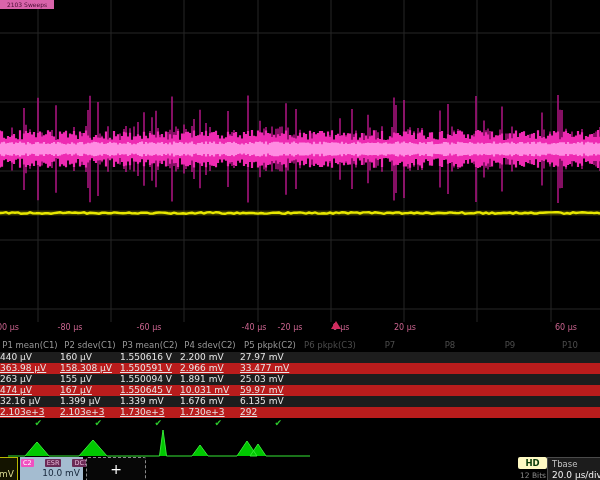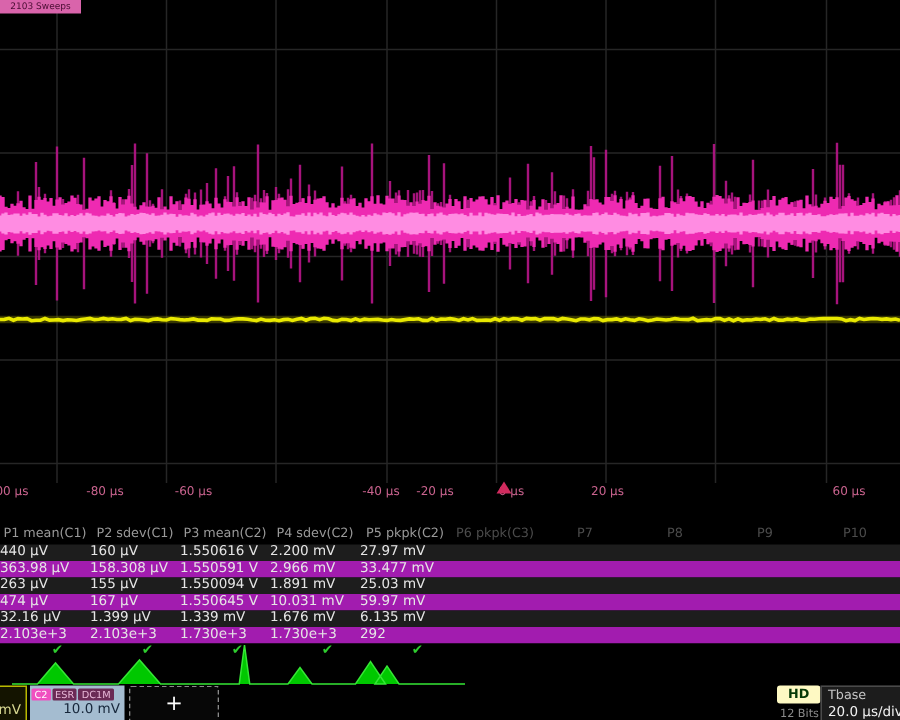--- a/index.html
+++ b/index.html
@@ -9,36 +9,36 @@
   .persist-badge{position:absolute;left:0;top:0;width:54px;height:9px;background:#d964ab;
     color:#4a0d33;font-size:6px;line-height:9px;text-align:center;overflow:hidden;white-space:nowrap;}
   
   #plot{position:absolute;left:0;top:0;}
   
   #axisRow{position:absolute;left:0;top:322px;width:600px;height:15px;}
   #axisRow span{position:absolute;top:1px;transform:translateX(-50%);font-size:8px;white-space:nowrap;}
   .trig{position:absolute;left:331px;top:321px;width:0;height:0;
     border-left:5px solid transparent;border-right:5px solid transparent;border-bottom:8px solid #d12b5e;}
   
-  #mtable{position:absolute;left:0;top:350px;width:523px;display:grid;
+  #mtable{position:absolute;left:0;top:339px;width:523px;display:grid;
     grid-template-columns:repeat(10,60px);}
   #mtable .hcell{height:13px;line-height:13px;font-size:8.5px;color:#9a9a9a;text-align:center;
     white-space:nowrap;overflow:hidden;background:#000;}
   #mtable .hcell.dim{color:#4c4c4c;}
   #mtable .vcell{height:11px;line-height:11px;font-size:9px;color:#e6e6e6;text-align:left;
     padding-right:6px;box-sizing:border-box;white-space:nowrap;overflow:hidden;}
   #mtable .odd{background:#1d1d1d;}
-  #mtable .even{background:#a21caf;}
+  #mtable .even{background:#b91c1c;text-decoration:underline;}
   #mtable .scell{height:11px;line-height:10px;font-size:9px;text-align:right;padding-right:18px;
     box-sizing:border-box;background:#000;}
   
   #hist{position:absolute;left:0;top:428px;}
   
   .desc{position:absolute;top:457px;height:40px;box-sizing:border-box;}
-  .desc .dhead{display:flex;gap:1px;align-items:center;height:10px;padding:1px 1px 0 1px;}
+  .desc .dhead{display:flex;gap:11px;align-items:center;height:10px;padding:1px 1px 0 1px;}
   .badge{font-size:6.5px;line-height:8px;padding:0 2px;border-radius:1px;white-space:nowrap;}
   .desc-c1{left:-44px;width:62px;background:#141400;border:1px solid #b8b800;}
   .dval{font-size:9px;line-height:11px;text-align:right;padding-right:3px;white-space:nowrap;}
   .yval{color:#d8d890;}
   .desc-c2{left:20px;width:63px;background:#a4bcd0;}
   .c2badge{background:#f050c0;color:#fff;}
   .dkbadge{background:#6b2a55;color:#e8b8d8;}
   .c2val{color:#16263a;}
   .addbox{position:absolute;left:86px;top:457px;width:60px;height:40px;box-sizing:border-box;
     border:1px dashed #8a8a8a;background:#070707;color:#fff;font-size:14px;line-height:22px;
@@ -75,21 +75,21 @@
       <path d="M0,143.7V154.3M2,142.3V155.7M4,141.7V156.3M6,143.4V154.6M8,143.0V155.0M10,142.4V155.6M12,142.3V155.7M14,143.9V154.1M16,142.4V155.6M18,143.1V154.9M20,141.5V156.5M22,142.7V155.3M24,142.7V155.3M26,144.4V153.6M28,141.9V156.1M30,143.2V154.8M32,144.2V153.8M34,143.9V154.1M36,142.2V155.8M38,142.1V155.9M40,143.4V154.6M42,143.6V154.4M44,142.1V155.9M46,144.1V153.9M48,143.4V154.6M50,144.0V154.0M52,143.1V154.9M54,142.1V155.9M56,143.7V154.3M58,141.9V156.1M60,142.4V155.6M62,143.6V154.4M64,143.9V154.1M66,144.4V153.6M68,143.6V154.4M70,143.9V154.1M72,142.3V155.7M74,143.4V154.6M76,144.4V153.6M78,142.7V155.3M80,142.0V156.0M82,142.1V155.9M84,144.3V153.7M86,143.7V154.3M88,142.7V155.3M90,143.2V154.8M92,142.6V155.4M94,141.8V156.2M96,142.0V156.0M98,142.5V155.5M100,143.2V154.8M102,142.2V155.8M104,143.9V154.1M106,143.7V154.3M108,143.1V154.9M110,141.7V156.3M112,143.0V155.0M114,142.5V155.5M116,142.7V155.3M118,144.5V153.5M120,142.9V155.1M122,143.7V154.3M124,143.5V154.5M126,143.8V154.2M128,141.9V156.1M130,142.9V155.1M132,144.4V153.6M134,143.7V154.3M136,144.3V153.7M138,143.1V154.9M140,142.1V155.9M142,141.6V156.4M144,143.9V154.1M146,141.9V156.1M148,143.4V154.6M150,142.5V155.5M152,142.3V155.7M154,143.0V155.0M156,143.8V154.2M158,142.5V155.5M160,142.8V155.2M162,142.0V156.0M164,144.0V154.0M166,143.0V155.0M168,144.2V153.8M170,142.5V155.5M172,144.5V153.5M174,141.6V156.4M176,142.7V155.3M178,143.0V155.0M180,141.9V156.1M182,142.6V155.4M184,144.1V153.9M186,142.5V155.5M188,143.4V154.6M190,142.4V155.6M192,141.5V156.5M194,144.1V153.9M196,144.4V153.6M198,143.1V154.9M200,143.1V154.9M202,142.2V155.8M204,143.9V154.1M206,141.6V156.4M208,144.1V153.9M210,141.8V156.2M212,142.9V155.1M214,141.6V156.4M216,143.7V154.3M218,144.1V153.9M220,141.7V156.3M222,143.4V154.6M224,144.0V154.0M226,142.8V155.2M228,141.9V156.1M230,142.1V155.9M232,143.1V154.9M234,141.7V156.3M236,143.1V154.9M238,143.9V154.1M240,144.4V153.6M242,143.4V154.6M244,144.4V153.6M246,143.1V154.9M248,143.9V154.1M250,142.1V155.9M252,143.0V155.0M254,143.5V154.5M256,141.7V156.3M258,142.0V156.0M260,141.5V156.5M262,142.2V155.8M264,143.7V154.3M266,141.5V156.5M268,144.4V153.6M270,142.9V155.1M272,142.3V155.7M274,141.7V156.3M276,141.8V156.2M278,141.7V156.3M280,142.6V155.4M282,142.5V155.5M284,144.1V153.9M286,142.6V155.4M288,142.4V155.6M290,144.1V153.9M292,142.4V155.6M294,141.6V156.4M296,143.1V154.9M298,143.7V154.3M300,142.6V155.4M302,142.5V155.5M304,142.4V155.6M306,142.8V155.2M308,142.4V155.6M310,143.3V154.7M312,144.2V153.8M314,141.8V156.2M316,143.7V154.3M318,143.7V154.3M320,141.7V156.3M322,144.2V153.8M324,141.8V156.2M326,142.3V155.7M328,142.8V155.2M330,143.1V154.9M332,142.3V155.7M334,142.5V155.5M336,142.6V155.4M338,142.7V155.3M340,143.5V154.5M342,141.7V156.3M344,144.1V153.9M346,142.7V155.3M348,144.0V154.0M350,143.8V154.2M352,143.1V154.9M354,142.6V155.4M356,144.1V153.9M358,141.6V156.4M360,142.4V155.6M362,143.5V154.5M364,143.2V154.8M366,143.1V154.9M368,142.6V155.4M370,142.9V155.1M372,142.8V155.2M374,142.9V155.1M376,143.1V154.9M378,142.2V155.8M380,143.2V154.8M382,143.6V154.4M384,142.7V155.3M386,142.3V155.7M388,143.8V154.2M390,143.5V154.5M392,143.7V154.3M394,143.6V154.4M396,142.0V156.0M398,141.6V156.4M400,143.5V154.5M402,142.6V155.4M404,141.6V156.4M406,143.1V154.9M408,143.3V154.7M410,141.9V156.1M412,142.9V155.1M414,143.6V154.4M416,143.8V154.2M418,144.2V153.8M420,141.9V156.1M422,142.9V155.1M424,142.5V155.5M426,144.1V153.9M428,142.0V156.0M430,142.0V156.0M432,141.6V156.4M434,144.3V153.7M436,143.9V154.1M438,144.1V153.9M440,143.7V154.3M442,143.5V154.5M444,142.0V156.0M446,142.0V156.0M448,142.5V155.5M450,144.5V153.5M452,142.5V155.5M454,143.5V154.5M456,143.9V154.1M458,141.8V156.2M460,142.2V155.8M462,142.2V155.8M464,142.9V155.1M466,143.1V154.9M468,143.3V154.7M470,142.1V155.9M472,142.7V155.3M474,143.7V154.3M476,143.7V154.3M478,142.6V155.4M480,143.6V154.4M482,142.7V155.3M484,144.1V153.9M486,143.2V154.8M488,143.0V155.0M490,143.0V155.0M492,143.5V154.5M494,141.6V156.4M496,143.8V154.2M498,143.7V154.3M500,142.8V155.2M502,143.4V154.6M504,143.1V154.9M506,142.5V155.5M508,142.4V155.6M510,143.6V154.4M512,141.7V156.3M514,143.0V155.0M516,144.1V153.9M518,143.2V154.8M520,141.9V156.1M522,141.9V156.1M524,143.5V154.5M526,143.2V154.8M528,142.2V155.8M530,144.0V154.0M532,142.0V156.0M534,141.8V156.2M536,143.7V154.3M538,142.3V155.7M540,141.8V156.2M542,143.3V154.7M544,143.3V154.7M546,142.8V155.2M548,144.2V153.8M550,144.2V153.8M552,143.5V154.5M554,142.9V155.1M556,143.4V154.6M558,143.0V155.0M560,142.3V155.7M562,142.3V155.7M564,142.2V155.8M566,144.1V153.9M568,141.9V156.1M570,143.8V154.2M572,143.8V154.2M574,143.1V154.9M576,143.6V154.4M578,142.1V155.9M580,142.8V155.2M582,141.8V156.2M584,144.4V153.6M586,142.4V155.6M588,141.8V156.2M590,142.6V155.4M592,142.6V155.4M594,144.1V153.9M596,142.6V155.4M598,143.6V154.4M600,143.3V154.7" fill="none" stroke="#ff8ce2" stroke-width="2.2" opacity="1"></path>
       <path d="M0,213H600" fill="none" stroke="#6e6e00" stroke-width="5" opacity="0.5"></path>
       <path d="M0,213L3,212.9L6,212.2L9,213.5L12,212.4L15,212.7L18,212.4L21,213.8L24,213.5L27,213.5L30,212.3L33,213.4L36,213.3L39,213.1L42,213.7L45,213.2L48,213.3L51,213.7L54,213.1L57,212.7L60,212.3L63,213.1L66,212.8L69,212.3L72,212.9L75,212.5L78,213.0L81,212.9L84,212.3L87,213.7L90,212.8L93,213.0L96,213.3L99,213.7L102,212.8L105,212.6L108,213.2L111,213.3L114,212.4L117,212.7L120,213.1L123,213.3L126,213.1L129,212.6L132,213.4L135,213.3L138,213.6L141,212.6L144,212.7L147,212.7L150,213.6L153,213.5L156,212.8L159,212.5L162,212.6L165,212.8L168,213.3L171,213.7L174,212.7L177,213.5L180,213.6L183,213.2L186,213.8L189,213.1L192,212.8L195,213.6L198,212.8L201,212.3L204,213.5L207,212.4L210,212.2L213,213.1L216,212.2L219,212.5L222,213.6L225,213.8L228,212.9L231,213.0L234,213.7L237,212.6L240,213.6L243,212.8L246,213.2L249,213.0L252,212.9L255,213.3L258,213.6L261,213.0L264,213.5L267,213.6L270,213.1L273,212.6L276,212.8L279,212.5L282,213.6L285,213.7L288,212.3L291,213.5L294,212.7L297,212.8L300,212.4L303,212.9L306,213.6L309,212.5L312,213.3L315,212.4L318,213.6L321,213.5L324,213.3L327,213.6L330,212.5L333,213.6L336,212.4L339,213.1L342,212.3L345,212.5L348,213.5L351,212.3L354,212.6L357,212.4L360,213.4L363,212.4L366,212.4L369,212.3L372,213.3L375,212.3L378,212.7L381,213.1L384,213.8L387,212.7L390,212.7L393,213.2L396,212.4L399,212.5L402,213.7L405,213.1L408,213.1L411,212.6L414,213.5L417,212.5L420,213.2L423,213.6L426,212.5L429,213.0L432,213.8L435,213.3L438,212.7L441,213.0L444,213.3L447,213.0L450,212.4L453,212.8L456,213.0L459,213.1L462,212.2L465,213.8L468,213.4L471,213.1L474,213.4L477,212.4L480,212.4L483,213.6L486,212.6L489,213.8L492,212.6L495,213.7L498,213.2L501,213.3L504,212.7L507,213.0L510,212.5L513,213.6L516,212.3L519,213.4L522,213.5L525,212.8L528,213.2L531,212.6L534,213.5L537,213.5L540,212.7L543,212.8L546,212.5L549,212.4L552,212.4L555,212.3L558,212.3L561,212.6L564,213.8L567,213.1L570,213.7L573,212.3L576,213.0L579,212.6L582,212.3L585,212.5L588,212.9L591,212.6L594,213.1L597,212.7L600,213.6" fill="none" stroke="#e8e800" stroke-width="2.4" opacity="1"></path>
     </svg>
 
   <div class="persist-badge">2103 Sweeps</div>
 
   <div id="axisRow">
       <span style="left: 4px; color: rgb(201, 99, 142);">-100 µs</span>
       <span style="left: 70px; color: rgb(201, 99, 142);">-80 µs</span>
-      <span style="left: 129px; color: rgb(201, 99, 142);">-60 µs</span>
+      <span style="left: 149px; color: rgb(201, 99, 142);">-60 µs</span>
       <span style="left: 218px; color: rgb(201, 99, 142); margin-left: 36px;">-40 µs</span>
       <span style="left: 290px; color: rgb(201, 99, 142);">-20 µs</span>
       <span style="left: 341px; color: rgb(201, 99, 142);">0 µs</span>
       <span style="left: 405px; color: rgb(201, 99, 142);">20 µs</span>
       <span style="left: 486px; color: rgb(201, 99, 142); margin-top: 48px;">40 µs</span>
       <span style="left: 566px; color: rgb(201, 99, 142);">60 µs</span>
     </div>
   <div class="trig"></div>
 
   <div id="mtable">

